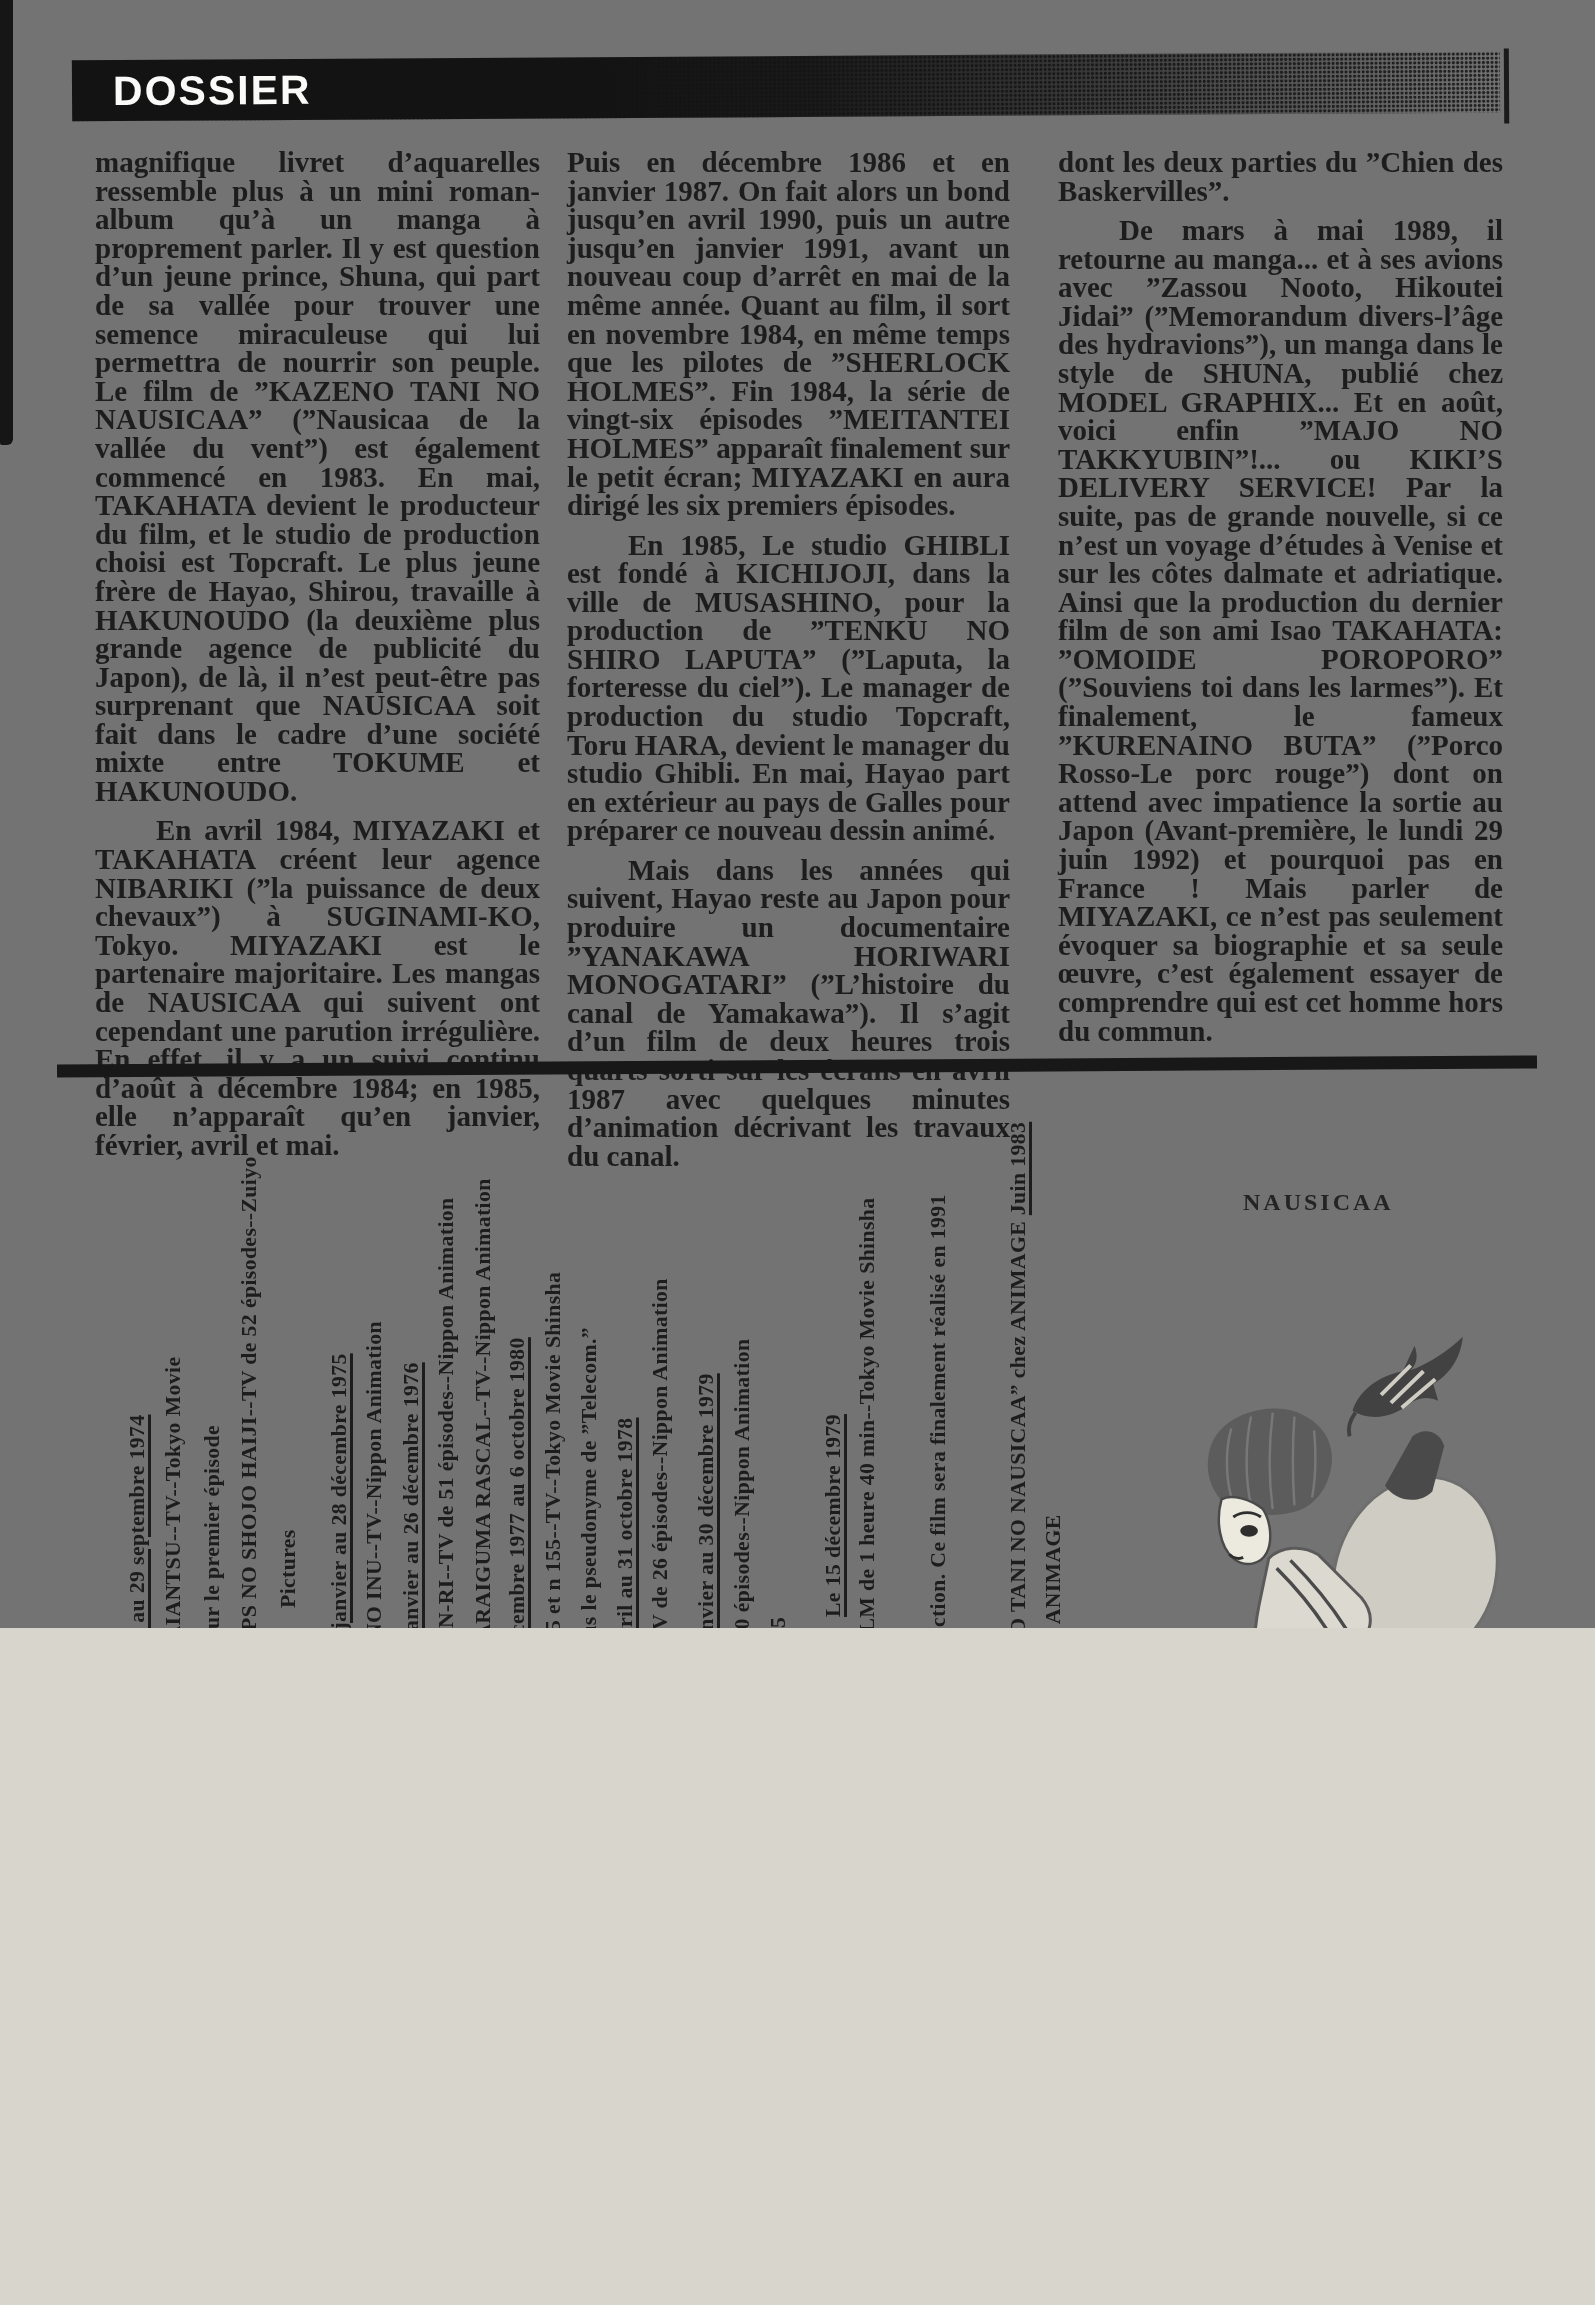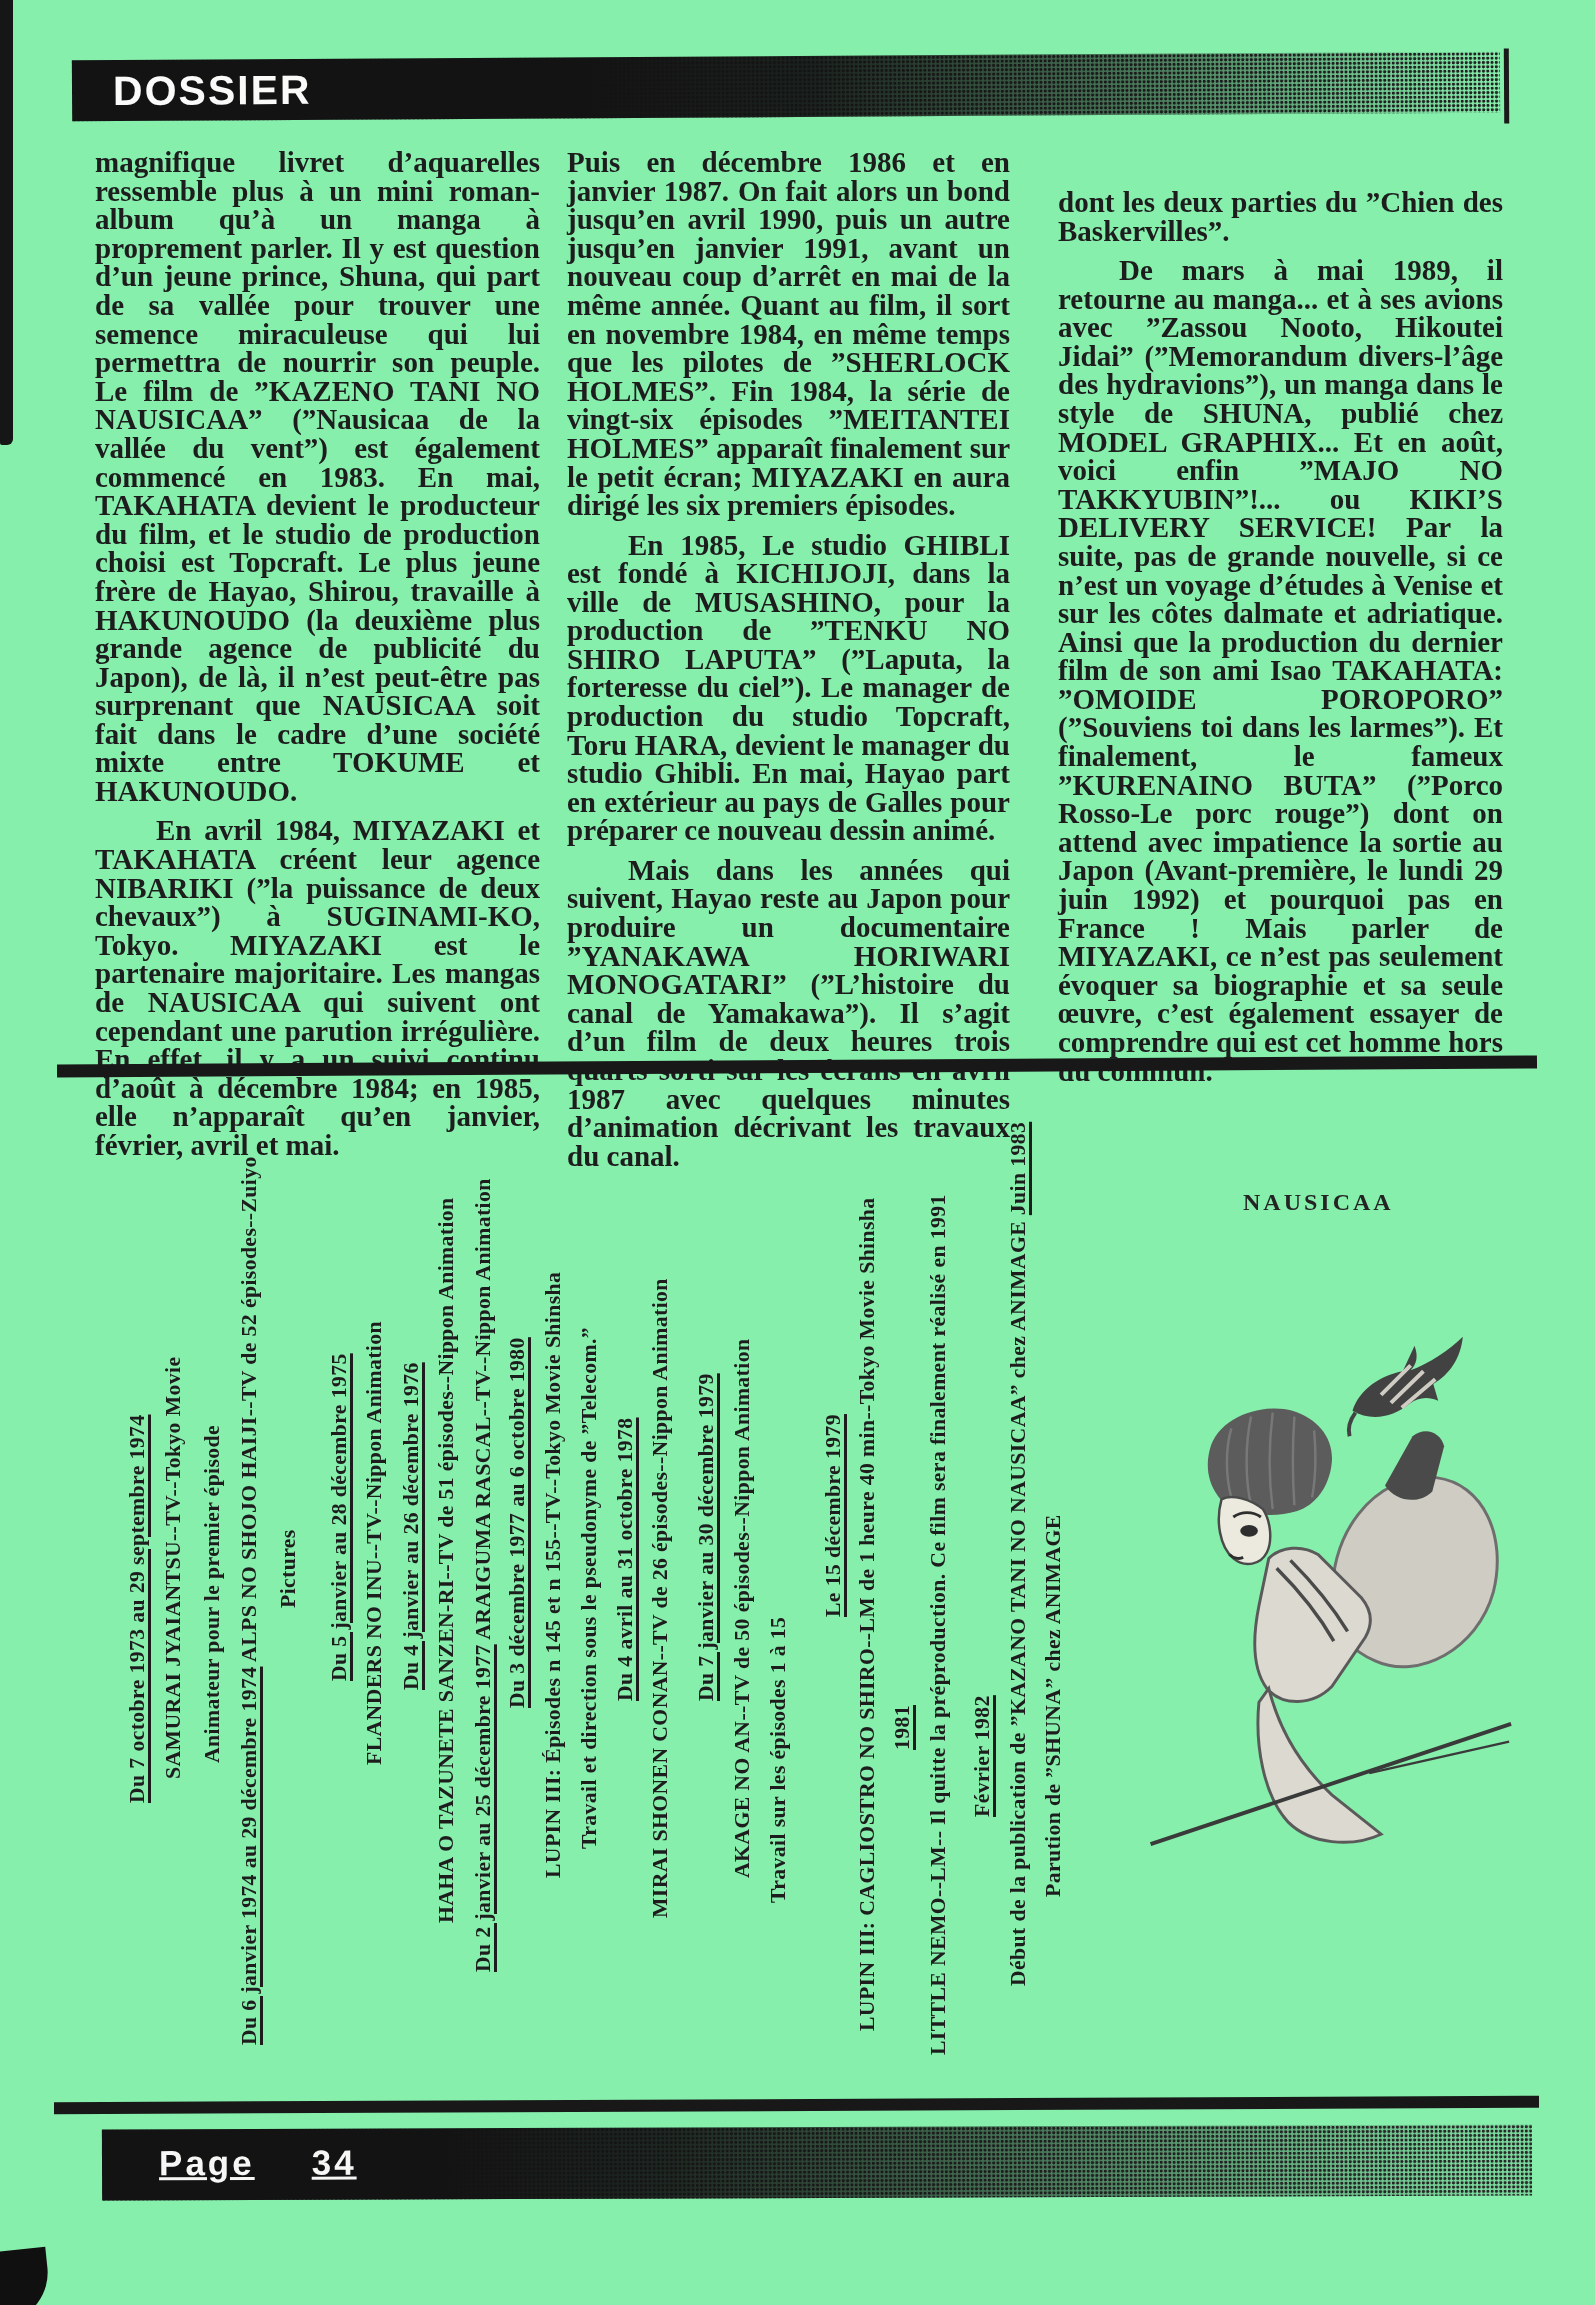--- a/index.html
+++ b/index.html
@@ -1,18 +1,18 @@
 <!DOCTYPE html>
 <html><head>
 <meta charset="utf-8">
 <style>
   html,body{margin:0;padding:0;background:#d8d5cd;}
   .page{
-    position:relative;width:1596px;height:2305px;
-    background:#86efac;overflow:hidden;
+    position:relative;width:1596px;height:1628px;
+    background:#737373;overflow:hidden;
     font-family:"Liberation Serif",serif;color:#1d1d1d;
   }
   
   .edge-strip{position:absolute;left:0;top:0;width:12.8px;height:445px;background:#161616;border-radius:0 0 5.9px 2px;}
   .corner-blob{position:absolute;left:-15.8px;top:2250px;width:65px;height:69px;background:#101010;border-radius:0 0 70% 0;transform:rotate(-6deg);}
   
   .halftone{
     background-color:transparent;
     background-image:
       linear-gradient(to right,#131313 0 36%,rgba(19,19,19,.93) 52%,rgba(19,19,19,.55) 74%,rgba(19,19,19,.12) 94%,rgba(19,19,19,0) 100%),
@@ -44,21 +44,21 @@
     font-size:35px;letter-spacing:3px;color:#f6f6f4;text-decoration:underline;
   }
   .footer-text .num{margin-left:57px;}
   
   .col{position:absolute;top:148px;text-align:justify;
        font-size:29px;line-height:28.6px;font-weight:bold;}
   .col p{margin:0 0 10.8px 0;}
   .col p + p{text-indent:61px;}
   #col1{left:95px;width:445px;}
   #col2{left:567px;width:443px;}
-  #col3{left:1058px;width:445px;margin-top:40px;}
+  #col3{left:1058px;width:445px;}
   .divider{position:absolute;left:57px;top:1060px;width:1480px;height:12.8px;background:#181818;transform:rotate(-0.35deg);}
   
   .tl-item{
     position:absolute;white-space:nowrap;
     transform:rotate(-90deg);transform-origin:0 0;
     font-size:21.7px;line-height:1.05;font-weight:bold;letter-spacing:0.4px;
   }
   .tl-item .u{text-decoration:underline;text-decoration-thickness:2.5px;text-underline-offset:3.9px;}
   
   .nausicaa-caption{

